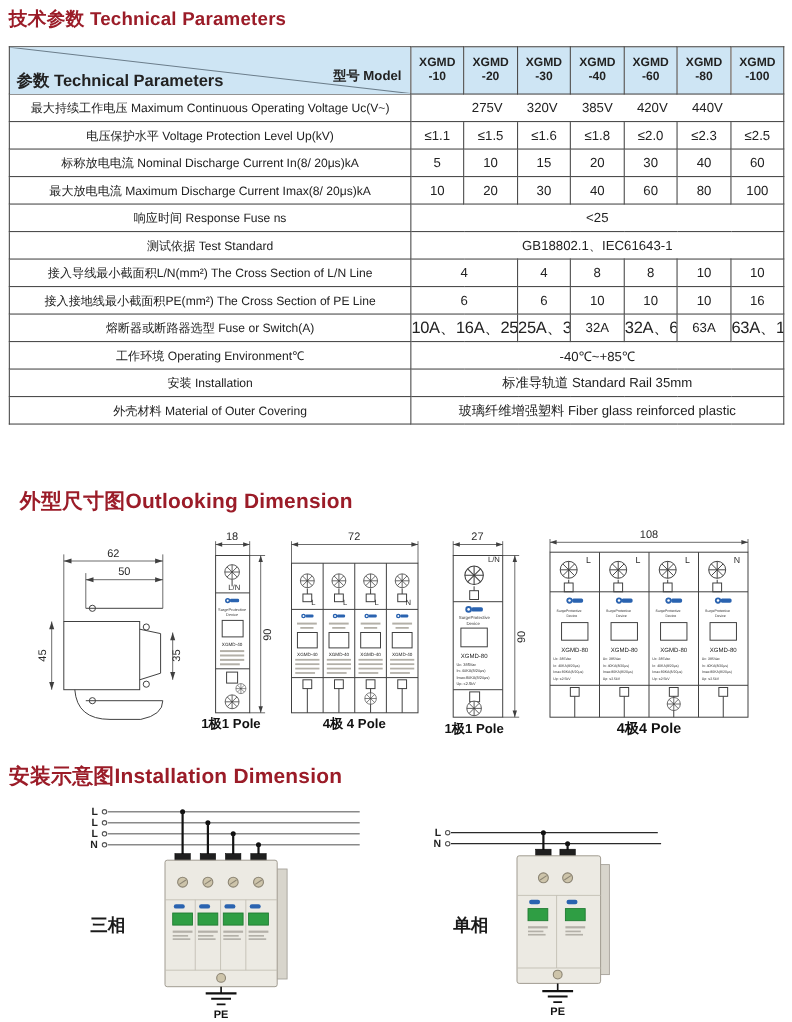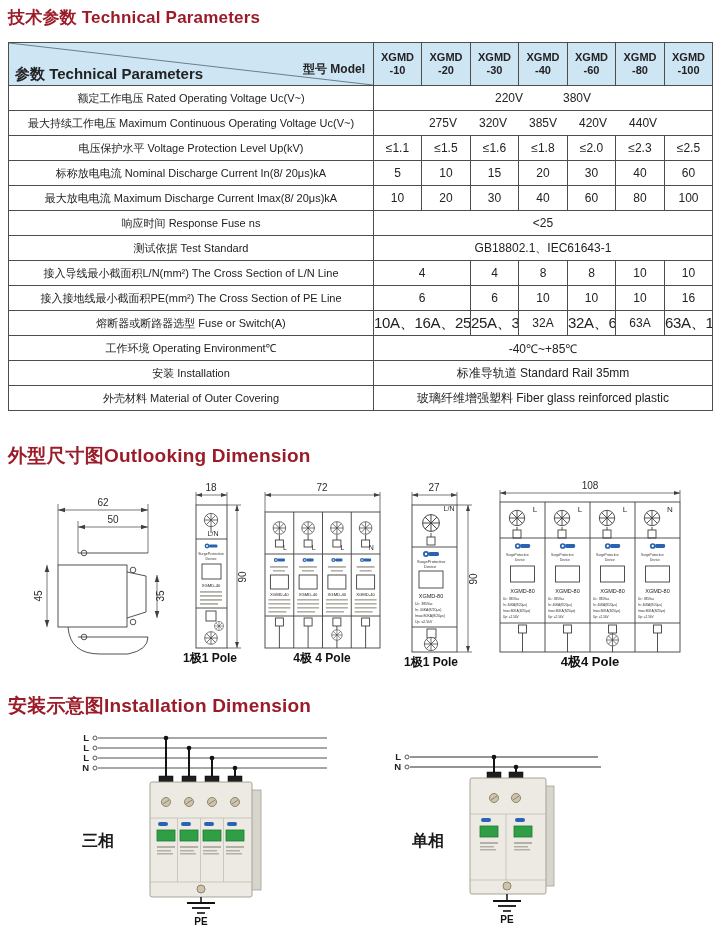--- a/index.html
+++ b/index.html
@@ -1,20 +1,20 @@
 <!DOCTYPE html>
 <html><head>
 <meta charset="utf-8">
 <style>
   html,body{margin:0;padding:0;}
   body{width:720px;height:929px;background:#ffffff;position:relative;
        font-family:"Liberation Sans",sans-serif;color:#222;overflow:hidden;}
   .sec-title{position:absolute;left:8px;color:#9b1c28;font-weight:bold;letter-spacing:.2px;}
   #title-tech{top:6px;font-size:17px;}
-  #title-outlook{top:443px;font-size:19px;}
+  #title-outlook{top:443px;font-size:19px;margin-left:10px;}
   #title-install{top:693px;font-size:19px;}
 
   table.tech{position:absolute;top:42px;left:8px;width:704px;border-collapse:collapse;
              table-layout:fixed;font-size:12px;}
   table.tech td{border:1px solid #4d4d4d;text-align:center;vertical-align:middle;
                 padding:0;height:24px;white-space:nowrap;overflow:hidden;}
   table.tech tr.hdr td{background:#cee5f4;height:42px;font-weight:bold;font-size:11px;line-height:1.15;}
   td.lbl{text-align:left;padding-left:5px;font-size:11px;}
   td.corner{position:relative;}
   td.corner svg{position:absolute;left:0;top:0;width:100%;height:100%;}
@@ -101,26 +101,20 @@
     <td>
           <div>XGMD</div>
           <div>-80</div>
         </td>
     <td>
           <div>XGMD</div>
           <div>-100</div>
         </td>
   </tr>
   <tr>
-    <td class="lbl">额定工作电压 Rated Operating Voltage Uc(V~)</td>
-    <td colspan="7" class="gap40">
-      <span>220V</span><span>380V</span>
-    </td>
-  </tr>
-  <tr>
     <td class="lbl">最大持续工作电压 Maximum Continuous Operating Voltage Uc(V~)</td>
     <td colspan="7" class="gap22">
       <span>275V</span><span>320V</span><span>385V</span><span>420V</span><span>440V</span>
     </td>
   </tr>
   <tr>
     <td class="lbl">电压保护水平 Voltage Protection Level Up(kV)</td>
     <td>≤1.1</td>
     <td>≤1.5</td>
     <td>≤1.6</td>

